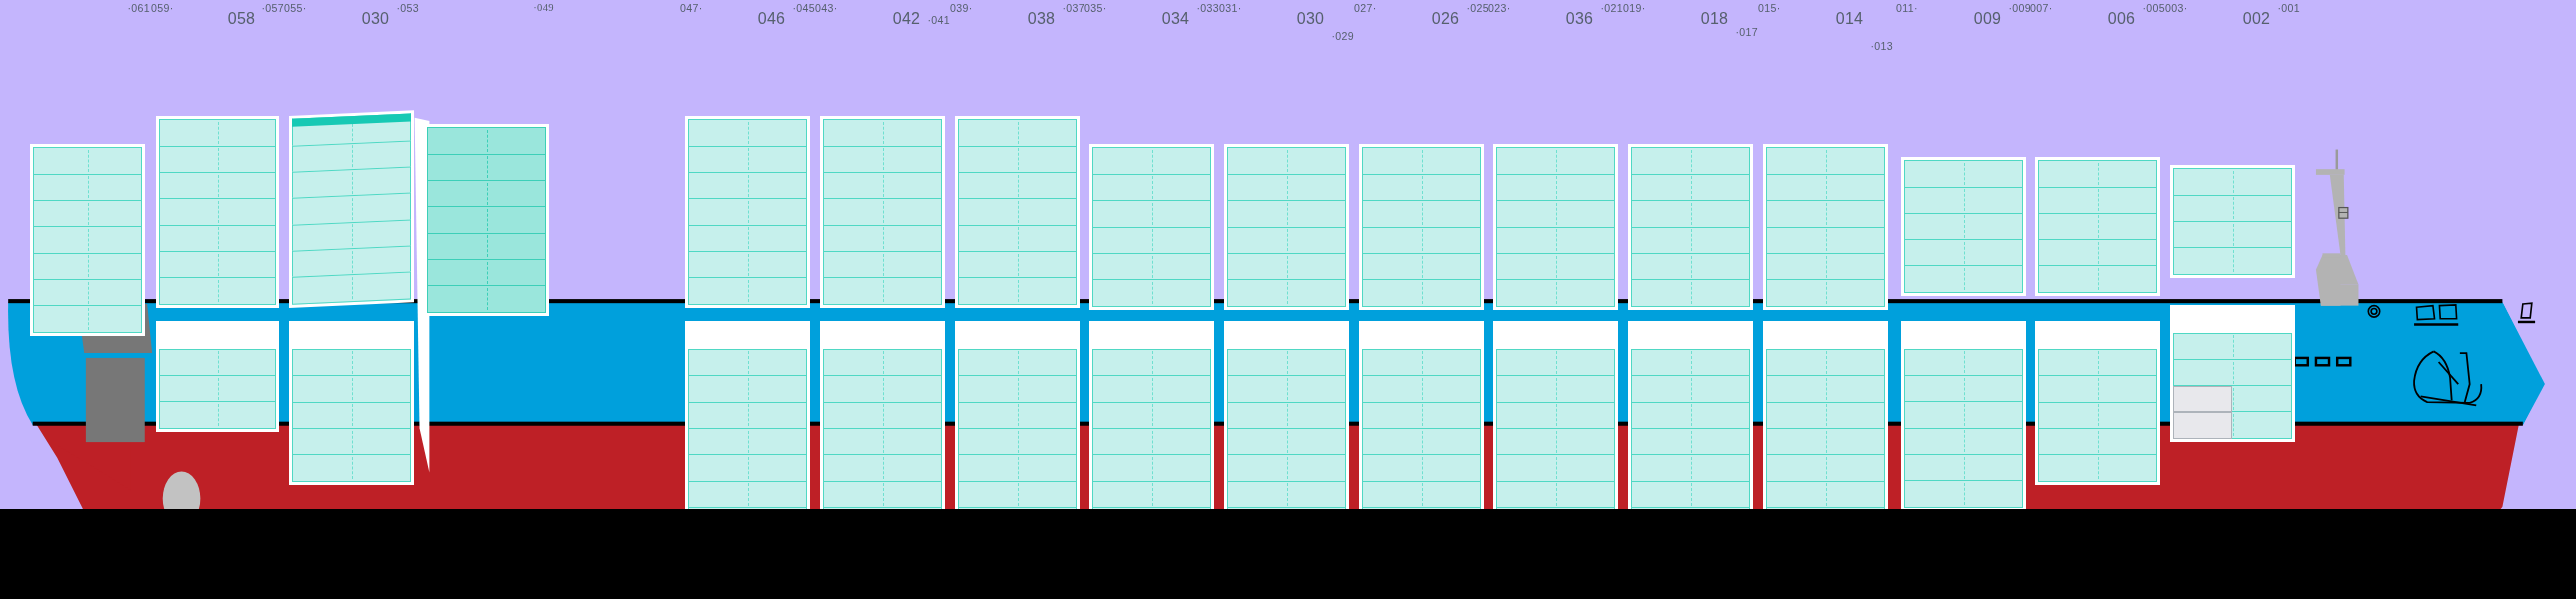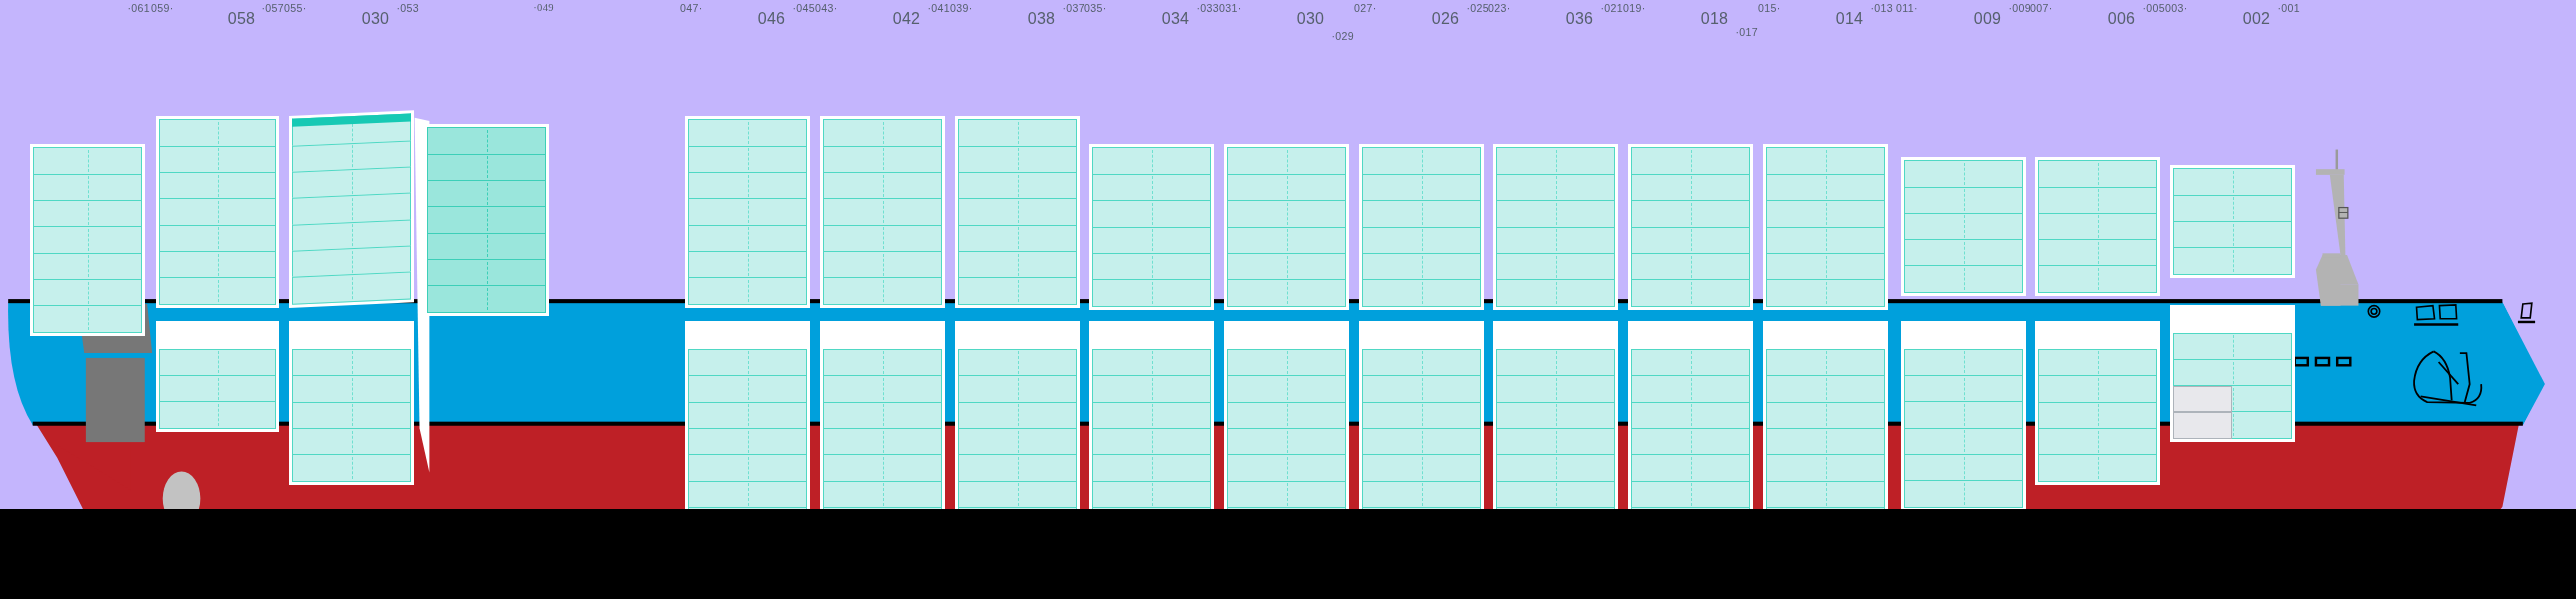--- a/index.html
+++ b/index.html
@@ -116,21 +116,21 @@
         <span class="lbl odd" style="right: -4.9px; font-family: Liberation Serif, serif;">·049</span>
       </div>
       <div class="lblgrp" style="left: 685px; width: 125px;">
         <span class="lbl odd" style="left: -4.9px;">047·</span>
         <span class="lbl even" style="left: 50%; transform: translateX(-50%);">046</span>
         <span class="lbl odd" style="right: -4.9px;">·045</span>
       </div>
       <div class="lblgrp" style="left: 820px; width: 125px;">
         <span class="lbl odd" style="left: -4.9px;">043·</span>
         <span class="lbl even" style="left: 50%; transform: translateX(-50%);">042</span>
-        <span class="lbl odd" style="right: -4.9px;">·041</span>
+        <span class="lbl odd" style="right: -4.9px; margin-top: 12px;">·041</span>
       </div>
       <div class="lblgrp" style="left: 955px; width: 125px;">
         <span class="lbl odd" style="left: -4.9px;">039·</span>
         <span class="lbl even" style="left: 50%; transform: translateX(-50%);">038</span>
         <span class="lbl odd" style="right: -4.9px;">·037</span>
       </div>
       <div class="lblgrp" style="left: 1089px; width: 125px;">
         <span class="lbl odd" style="left: -4.9px; text-align: center;">035·</span>
         <span class="lbl even" style="left: 50%; transform: translateX(-50%);">034</span>
         <span class="lbl odd" style="right: -4.9px;">·033</span>
@@ -151,21 +151,21 @@
         <span class="lbl odd" style="right: -4.9px;">·021</span>
       </div>
       <div class="lblgrp" style="left: 1628px; width: 125px;">
         <span class="lbl odd" style="left: -4.9px;">019·</span>
         <span class="lbl even" style="left: 50%; transform: translateX(-50%);">018</span>
         <span class="lbl odd" style="right: -4.9px; margin-top: 24px;">·017</span>
       </div>
       <div class="lblgrp" style="left: 1763px; width: 125px;">
         <span class="lbl odd" style="left: -4.9px;">015·</span>
         <span class="lbl even" style="left: 50%; transform: translateX(-50%);">014</span>
-        <span class="lbl odd" style="right: -4.9px;">·013</span>
+        <span class="lbl odd" style="right: -4.9px; margin-top: 38px;">·013</span>
       </div>
       <div class="lblgrp" style="left: 1901px; width: 125px;">
         <span class="lbl odd" style="left: -4.9px;">011·</span>
         <span class="lbl even" style="left: 50%; transform: translateX(-50%);">009</span>
         <span class="lbl odd" style="right: -4.9px;">·009</span>
       </div>
       <div class="lblgrp" style="left: 2035px; width: 125px;">
         <span class="lbl odd" style="left: -4.9px;">007·</span>
         <span class="lbl even" style="left: 50%; transform: translateX(-50%);">006</span>
         <span class="lbl odd" style="right: -4.9px;">·005</span>

